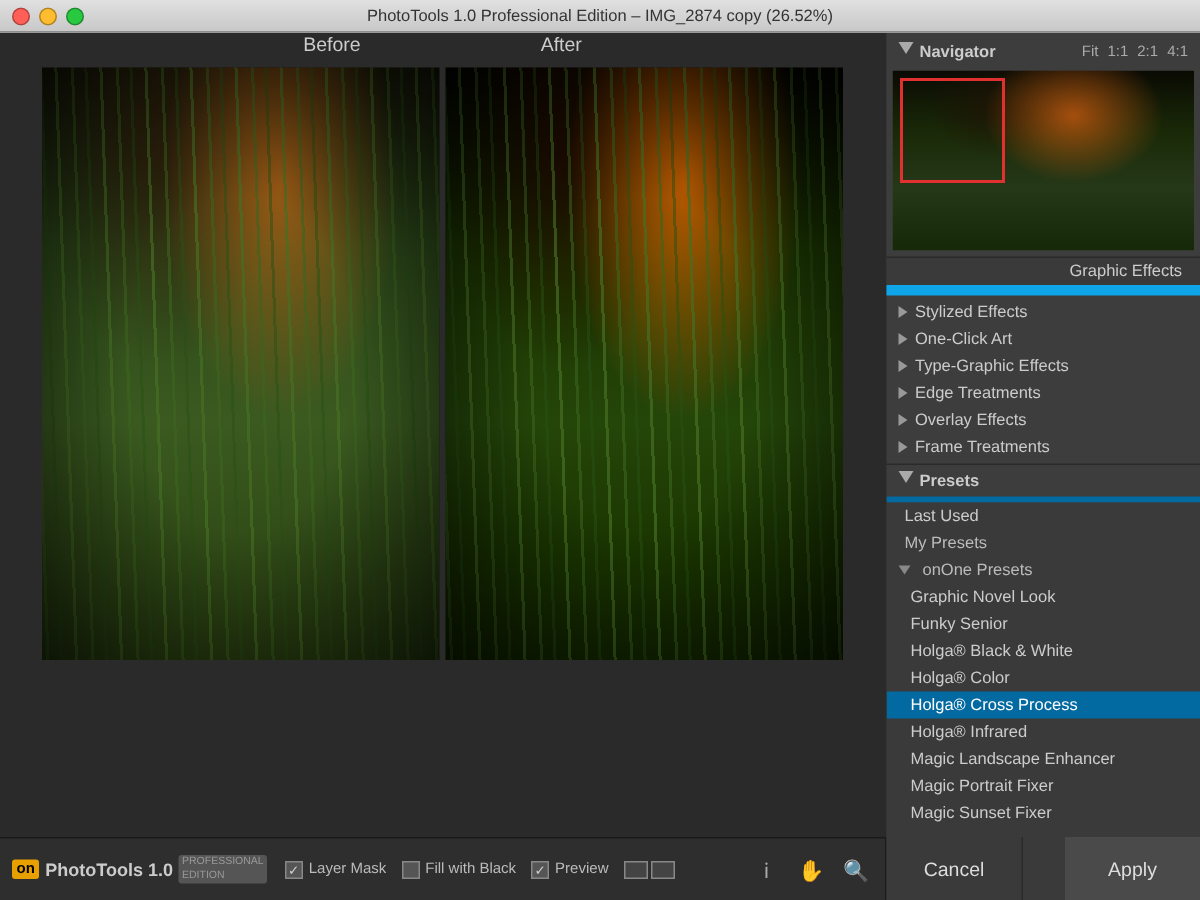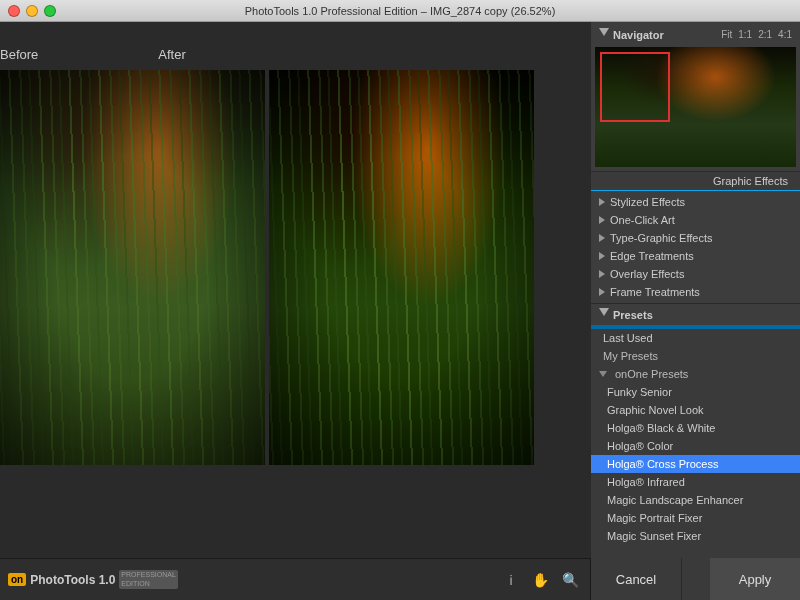--- a/index.html
+++ b/index.html
@@ -49,21 +49,22 @@
       display: flex;
       height: 536px;
     }
 
     
     .image-panel {
       flex: 1;
       background: #2a2a2a;
       display: flex;
       flex-direction: column;
-      padding-top: 25px;
+      align-items: center;
+      padding-top: 0;
     }
 
     .before-after-labels {
       display: flex;
       gap: 120px;
       margin-bottom: 8px;
       color: #ccc;
       font-size: 13px;
     }
 
@@ -261,21 +262,21 @@
     }
 
     .preset-item {
       padding: 3px 8px 3px 12px;
       cursor: pointer;
       color: #ccc;
       font-size: 11px;
       white-space: nowrap;
     }
     .preset-item.selected {
-      background: #3b82f6;
+      background: #0369a1;
       color: #fff;
     }
     .preset-item.category {
       color: #bbb;
       padding-left: 8px;
       display: flex;
       align-items: center;
       gap: 4px;
     }
     .preset-item.sub {
@@ -485,21 +486,21 @@
           <span class="zoom-btn">2:1</span>
           <span class="zoom-btn">4:1</span>
         </div>
       </div>
       <div class="nav-thumbnail">
         <div class="nav-thumb-content"></div>
         <div class="nav-red-box"></div>
       </div>
     </div>
 
-    <div style="background:#3a3a3a; padding:3px 8px; text-align:right; border-bottom:1px solid #0ea5e9;">
+    <div style="background:#3a3a3a; padding:3px 8px; text-align:right; border-bottom:7px solid #0ea5e9;">
       <span class="graphic-effects-label">Graphic Effects</span>
     </div>
 
     <div class="effects-list">
       <div class="effect-item">
         <span class="tri"></span>
         <span>Stylized Effects</span>
       </div>
       <div class="effect-item">
         <span class="tri"></span>
@@ -531,22 +532,22 @@
       <div class="presets-list">
         <div class="preset-item">Last Used</div>
         <div class="preset-item category">
           <span class="tri" style="border-left-color:#888;"></span>
           My Presets
         </div>
         <div class="preset-item category">
           <span style="display:inline-block;width:0;height:0;border-left:4px solid transparent;border-right:4px solid transparent;border-top:6px solid #888;margin-right:4px;"></span>
           onOne Presets
         </div>
+        <div class="preset-item sub">Graphic Novel Look</div>
         <div class="preset-item sub">Funky Senior</div>
-        <div class="preset-item sub">Graphic Novel Look</div>
         <div class="preset-item sub">Holga® Black &amp; White</div>
         <div class="preset-item sub">Holga® Color</div>
         <div class="preset-item sub selected">Holga® Cross Process</div>
         <div class="preset-item sub">Holga® Infrared</div>
         <div class="preset-item sub">Magic Landscape Enhancer</div>
         <div class="preset-item sub">Magic Portrait Fixer</div>
         <div class="preset-item sub">Magic Sunset Fixer</div>
 
       </div>
     </div>
@@ -557,20 +558,39 @@
 <div class="bottom-bar">
 
   <div class="bottom-toolbar" style="flex:1;">
 
     <div class="brand-area">
       <span class="brand-on">on</span>
       <span class="brand-name">PhotoTools 1.0</span>
       <span class="brand-edition">PROFESSIONAL<br>EDITION</span>
     </div>
 
+    <div class="toolbar-options">
+      <div class="toolbar-option">
+        <div class="checkbox checked"></div>
+        <span>Layer Mask</span>
+      </div>
+      <div class="toolbar-option">
+        <div class="checkbox"></div>
+        <span>Fill with Black</span>
+      </div>
+      <div class="toolbar-option">
+        <div class="checkbox checked"></div>
+        <span>Preview</span>
+      </div>
+
+      <div class="view-boxes">
+        <div class="view-box"></div>
+        <div class="view-box"></div>
+      </div>
+    </div>
 
     <div class="toolbar-icons">
       <div class="tool-icon">ℹ</div>
       <div class="tool-icon">✋</div>
       <div class="tool-icon">🔍</div>
     </div>
   </div>
 
   <div style="display:flex; width:210px; border-left:1px solid #1a1a1a;">
     <button class="bottom-btn btn-cancel">Cancel</button>

